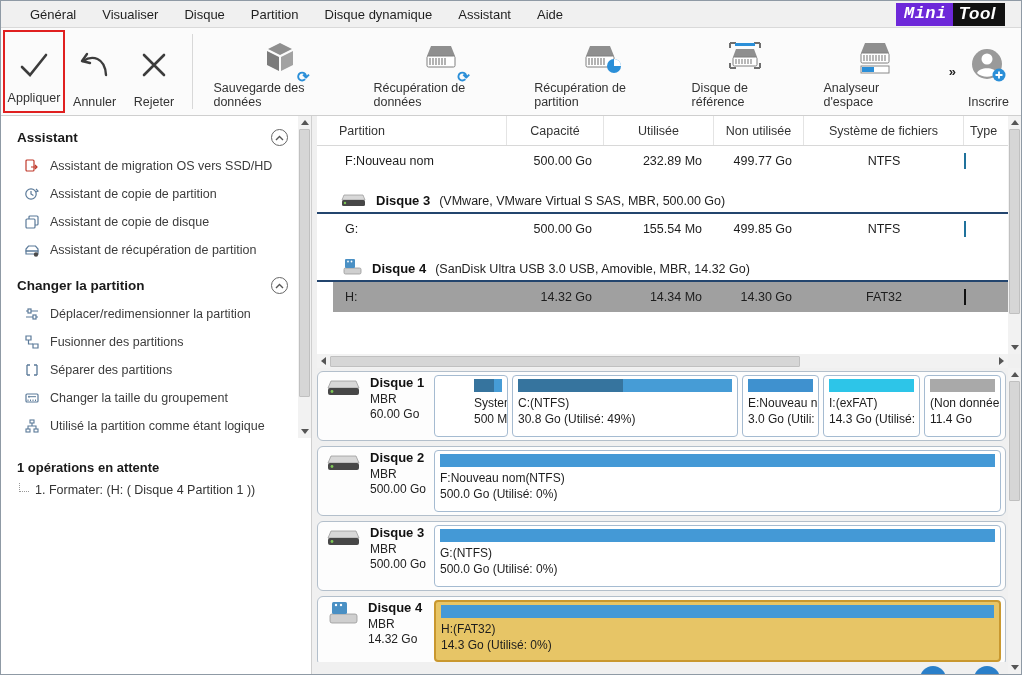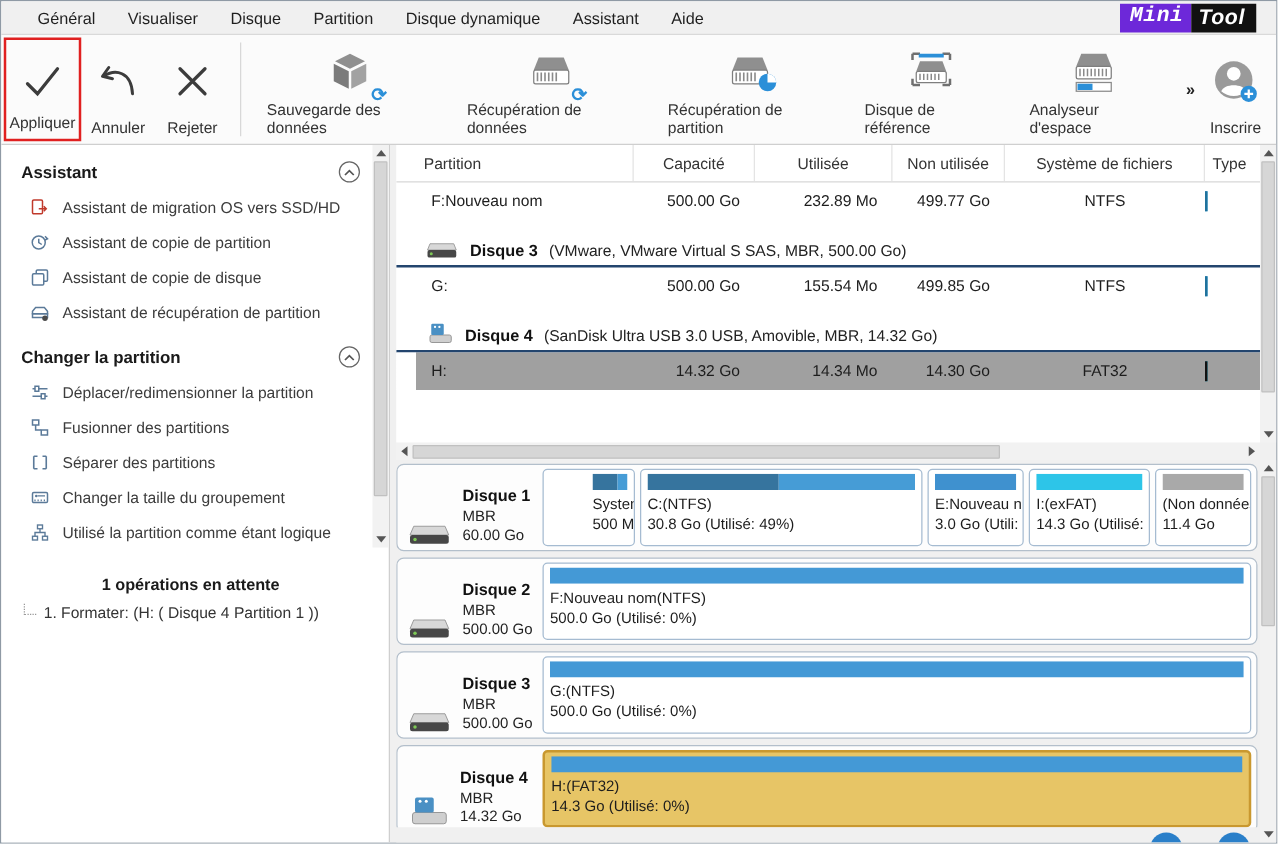--- a/index.html
+++ b/index.html
@@ -32,21 +32,21 @@
 
   
   .sidebar { width:311px; border-right:1px solid #cfcfcf; background:#fff; position:relative; flex:0 0 311px; }
   .side-scroll-area { position:absolute; left:0; top:0; right:13px; bottom:0; overflow:hidden; }
   .sec-title { display:flex; align-items:center; font-weight:bold; font-size:13.5px; color:#1a1a1a; padding:13px 10px 6px 16px; }
   .collapse { margin-left:auto; width:17px; height:17px; border:1px solid #666; border-radius:50%; display:flex; align-items:center; justify-content:center; color:#555; font-size:10px; }
   .collapse svg { display:block; }
   .side-item { display:flex; align-items:center; gap:10px; height:28px; padding-left:23px; font-size:12.5px; color:#3c3c3c; white-space:nowrap; }
   .side-item svg { flex:0 0 16px; }
   .pending { margin-top:14px; }
-  .pending-title { font-weight:bold; font-size:13px; color:#1a1a1a; padding:6px 10px 4px 16px;text-align:center; }
+  .pending-title { font-weight:bold; font-size:13px; color:#1a1a1a; padding:6px 10px 4px 16px; }
   .pending-item { display:flex; align-items:center; gap:6px; font-size:12.5px; color:#333; padding-left:18px; height:22px; }
   .tree-elbow { width:10px; height:9px; border-left:1px dotted #999; border-bottom:1px dotted #999; margin-top:-6px; }
 
   
   .sb-v { position:absolute; right:0; width:13px; background:#f2f2f2; display:flex; flex-direction:column; align-items:center; }
   .sb-h { height:14px; background:#f2f2f2; display:flex; align-items:center; flex:0 0 14px; }
   .sb-btn { width:13px; height:13px; display:flex; align-items:center; justify-content:center; flex:0 0 13px; }
   .arr { width:0; height:0; border-style:solid; }
   .arr-up { border-width:0 4px 5px 4px; border-color:transparent transparent #555 transparent; }
   .arr-down { border-width:5px 4px 0 4px; border-color:#555 transparent transparent transparent; }
@@ -78,21 +78,21 @@
   .disk-group b { font-size:13px; color:#111; }
   .disk-group .details { color:#222; }
   .hsb { margin:0 13px 0 0; }
   .hsb .sb-thumb-h { width:68%; }
 
   
   .diskmap { flex:1; position:relative; background:#f0f0f0; min-height:0; }
   .diskmap-inner { position:absolute; left:0; top:0; right:13px; bottom:12px; overflow:hidden; padding:3px 2px 0 0; }
   .dm-sb { top:0; height:100%; right:0; }
   .disk-box { height:70px; margin:0 0 5px 0; background:#fdfdfd; border:1px solid #b3bfcb; border-radius:6px; display:flex; align-items:stretch; padding:3px 4px; }
-  .disk-label { flex:0 0 112px; display:flex; align-items:flex-end; gap:8px; padding-left:4px; }
+  .disk-label { flex:0 0 112px; display:flex; align-items:flex-start; gap:8px; padding-left:4px; }
   .disk-label .txt { line-height:1.3; }
   .disk-label .dname { font-weight:bold; font-size:13px; color:#111; }
   .disk-label .dmeta { font-size:12px; color:#222; }
   .parts { flex:1; display:flex; gap:4px; min-width:0; }
   .part-box { border:1px solid #a5bbd1; border-radius:4px; background:#fff; padding:3px 5px 2px; overflow:hidden; display:flex; flex-direction:column; min-width:0; }
   .part-bar { height:13px; display:flex; margin-bottom:3px; flex:0 0 13px; overflow:hidden; }
   .part-bar .used { height:100%; }
   .part-bar .free { height:100%; flex:1; }
   .pline { font-size:12px; color:#1d1d1d; white-space:nowrap; line-height:1.35; }
   .part-sel { background:#e7c566; border:2px solid #c9982f; }

